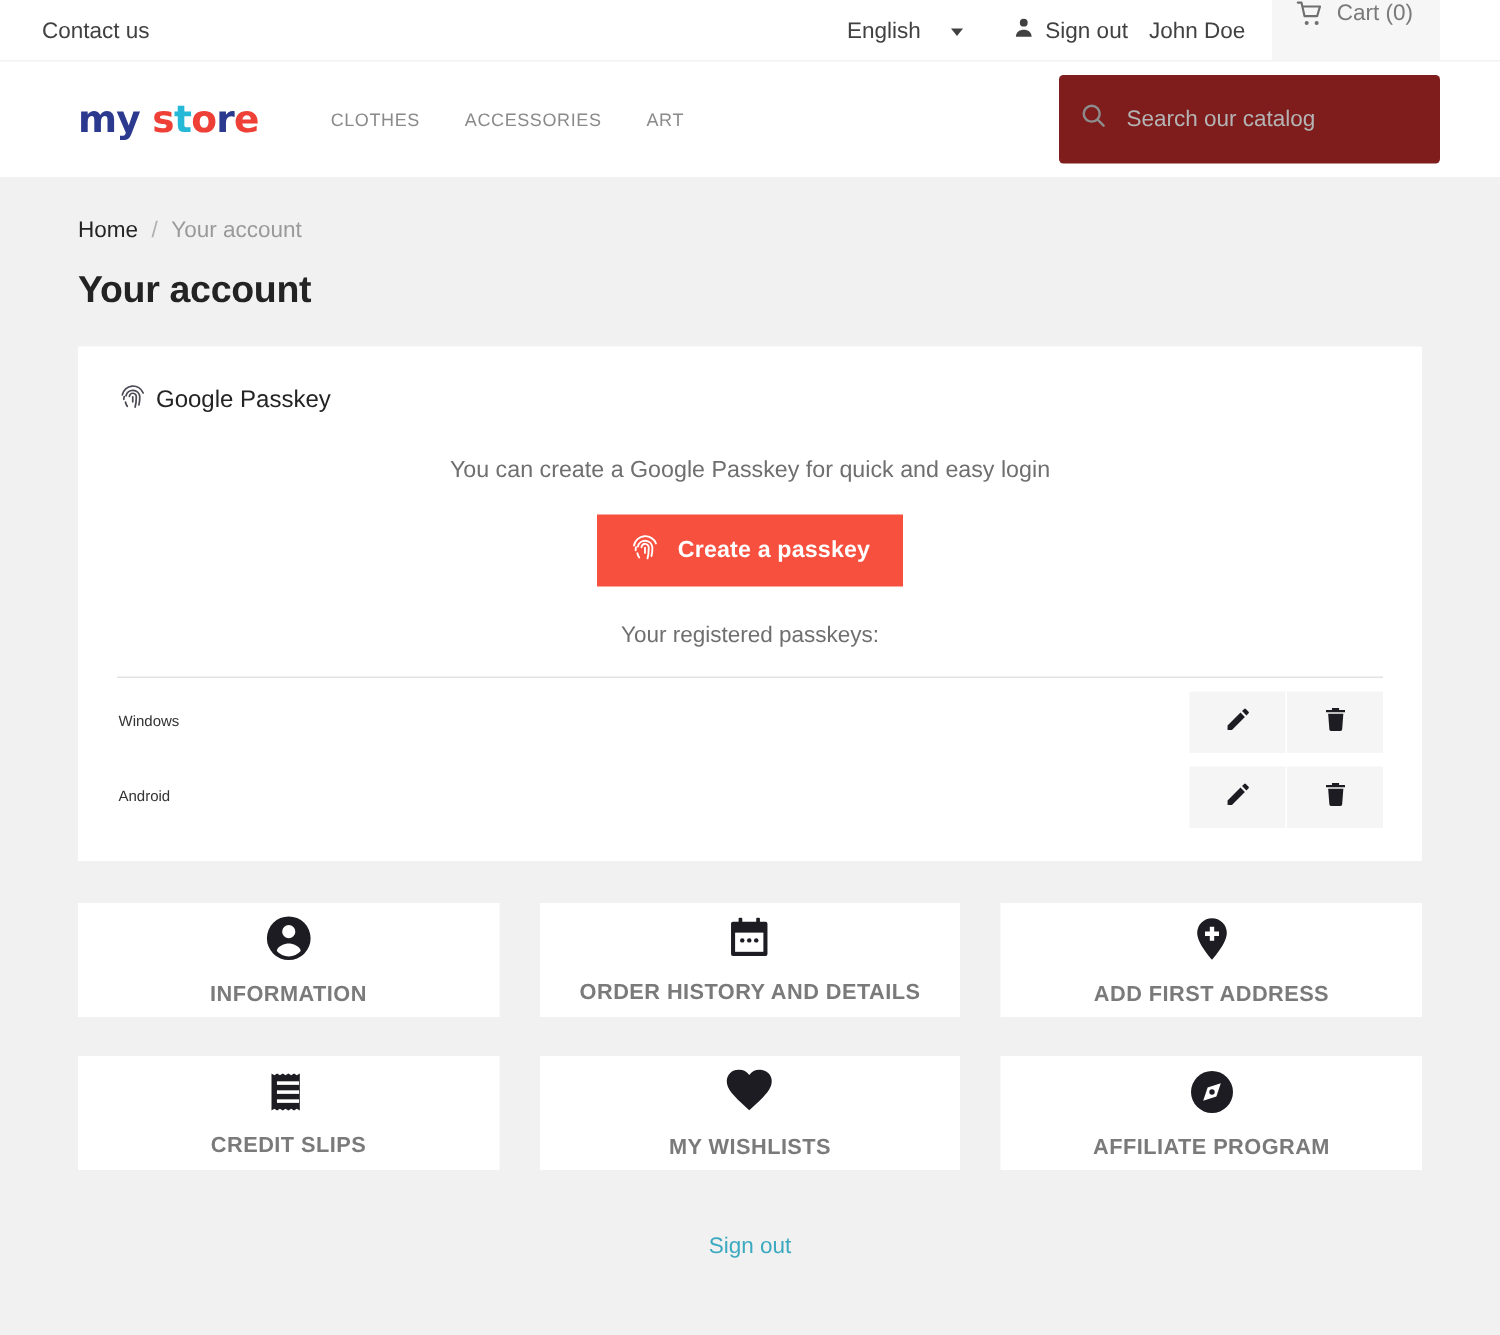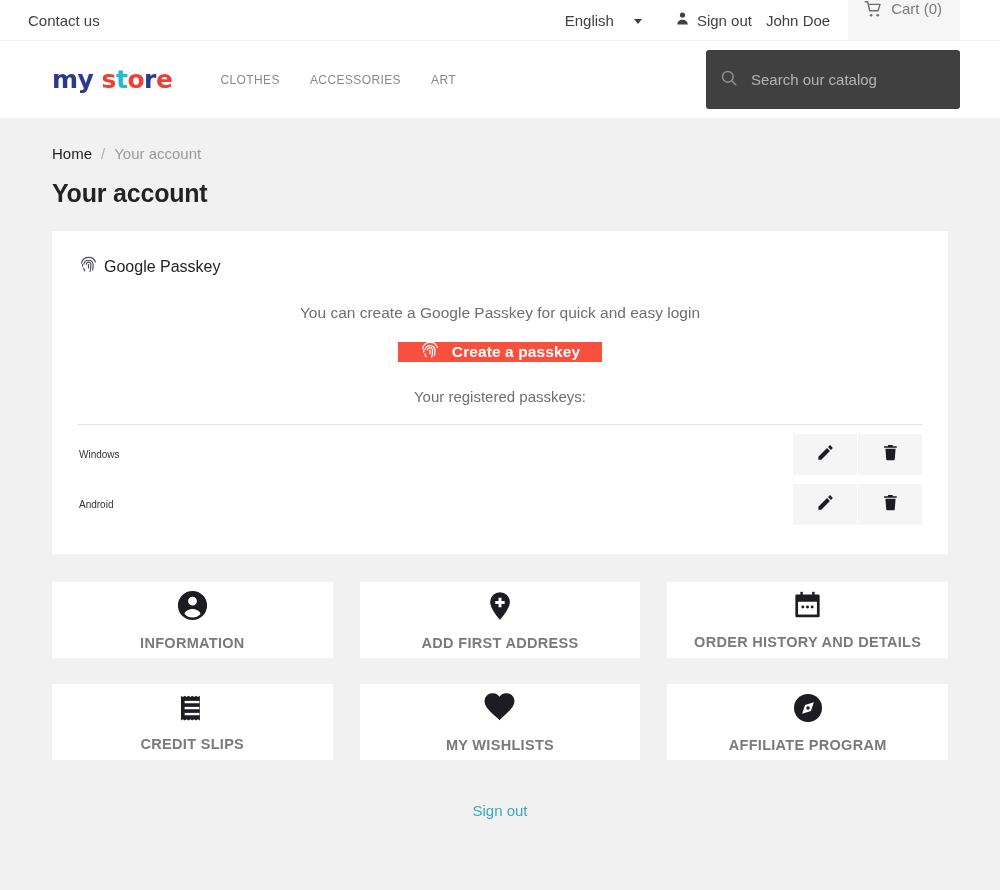--- a/index.html
+++ b/index.html
@@ -94,21 +94,21 @@
     margin-left: 48px;
     font-size: 12px;
     letter-spacing: 0.4px;
     color: #8a8a8a;
   }
   .mainnav span { white-space: nowrap; }
   .searchbox {
     margin-left: auto;
     width: 254px;
     height: 59px;
-    background: #404040;
+    background: #7f1d1d;
     border-radius: 3px;
     display: flex;
     align-items: center;
     padding: 0 14px;
     gap: 11px;
   }
   .searchbox input {
     border: none;
     outline: none;
     background: transparent;
@@ -162,21 +162,21 @@
   }
   .create-btn-wrap { text-align: center; margin-top: 20px; }
   .create-btn {
     display: inline-flex;
     align-items: center;
     gap: 12px;
     background: #f8503f;
     color: #ffffff;
     border: none;
     padding: 0 22px;
-    height: 20px;
+    height: 48px;
     font-size: 15.5px;
     font-weight: 700;
     font-family: "Liberation Sans", sans-serif;
     cursor: pointer;
     letter-spacing: 0.1px;
   }
   .registered-label {
     text-align: center;
     font-size: 15px;
     color: #6f6f6f;
@@ -402,45 +402,45 @@
       <span class="lc-icon">
         <svg width="33" height="33" viewBox="0 0 24 24" fill="#1c1c22">
           <path d="M12 1.4A10.6 10.6 0 1 0 22.6 12 10.6 10.6 0 0 0 12 1.4zm0 4.2a3.2 3.2 0 1 1-3.2 3.2A3.2 3.2 0 0 1 12 5.6zm0 15.2a7.7 7.7 0 0 1-5.8-2.6c.2-2.3 3.9-3.6 5.8-3.6s5.6 1.3 5.8 3.6a7.7 7.7 0 0 1-5.8 2.6z"></path>
         </svg>
       </span>
       <span class="lc-label">INFORMATION</span>
     </div>
 
     <div class="link-card">
       <span class="lc-icon">
-        <svg width="32" height="32" viewBox="0 0 24 24" fill="#1c1c22">
-          <path d="M12 1.6a7.4 7.4 0 0 0-7.4 7.4c0 5.3 7.4 13.4 7.4 13.4s7.4-8.1 7.4-13.4A7.4 7.4 0 0 0 12 1.6z"></path>
-          <path d="M13.1 5.9h-2.2v2.4H8.5v2.2h2.4v2.4h2.2v-2.4h2.4V8.3h-2.4z" fill="#ffffff"></path>
-        </svg>
-      </span>
-      <span class="lc-label">ADD FIRST ADDRESS</span>
-    </div>
-
-    <div class="link-card">
-      <span class="lc-icon">
         <svg width="31" height="31" viewBox="0 0 24 24" fill="none">
           <rect x="6.5" y="1.4" width="1.9" height="3.4" rx="0.5" fill="#1c1c22"></rect>
           <rect x="15.6" y="1.4" width="1.9" height="3.4" rx="0.5" fill="#1c1c22"></rect>
           <rect x="2.6" y="3.5" width="18.8" height="17.6" rx="1" fill="#1c1c22"></rect>
           <rect x="4.7" y="9.1" width="14.6" height="9.9" fill="#ffffff"></rect>
           <circle cx="8.4" cy="13.1" r="1.15" fill="#1c1c22"></circle>
           <circle cx="12" cy="13.1" r="1.15" fill="#1c1c22"></circle>
           <circle cx="15.6" cy="13.1" r="1.15" fill="#1c1c22"></circle>
         </svg>
       </span>
       <span class="lc-label">ORDER HISTORY AND DETAILS</span>
     </div>
 
     <div class="link-card">
       <span class="lc-icon">
+        <svg width="32" height="32" viewBox="0 0 24 24" fill="#1c1c22">
+          <path d="M12 1.6a7.4 7.4 0 0 0-7.4 7.4c0 5.3 7.4 13.4 7.4 13.4s7.4-8.1 7.4-13.4A7.4 7.4 0 0 0 12 1.6z"></path>
+          <path d="M13.1 5.9h-2.2v2.4H8.5v2.2h2.4v2.4h2.2v-2.4h2.4V8.3h-2.4z" fill="#ffffff"></path>
+        </svg>
+      </span>
+      <span class="lc-label">ADD FIRST ADDRESS</span>
+    </div>
+
+    <div class="link-card">
+      <span class="lc-icon">
         <svg width="30" height="30" viewBox="0 0 24 24">
           <path d="M3.2 2.1l1.5 1 1.5-1 1.5 1 1.5-1 1.5 1 1.5-1 1.5 1 1.5-1 1.5 1 1.6-1v19.8l-1.6-1-1.5 1-1.5-1-1.5 1-1.5-1-1.5 1-1.5-1-1.5 1-1.5-1-1.5 1z" fill="#1c1c22"></path>
           <rect x="6.1" y="6.3" width="11.8" height="1.9" fill="#ffffff"></rect>
           <rect x="6.1" y="11.1" width="11.8" height="1.9" fill="#ffffff"></rect>
           <rect x="6.1" y="15.9" width="11.8" height="1.9" fill="#ffffff"></rect>
         </svg>
       </span>
       <span class="lc-label">CREDIT SLIPS</span>
     </div>
 

